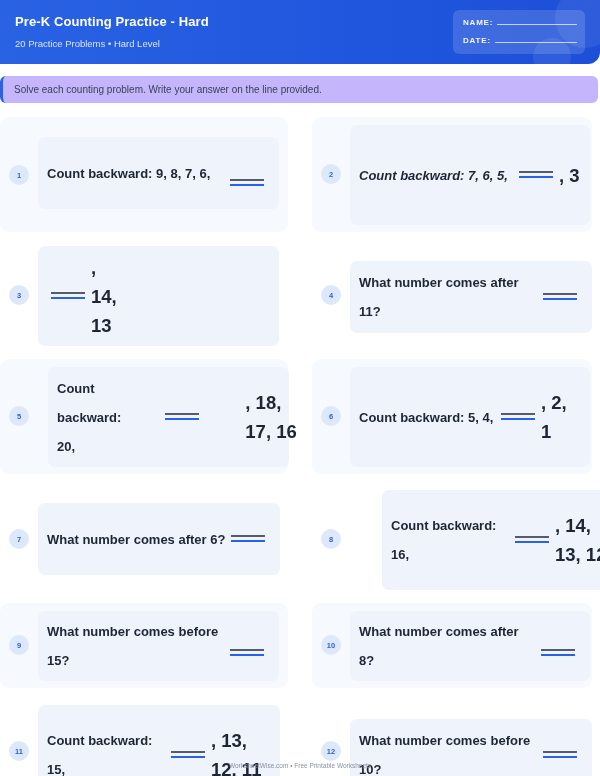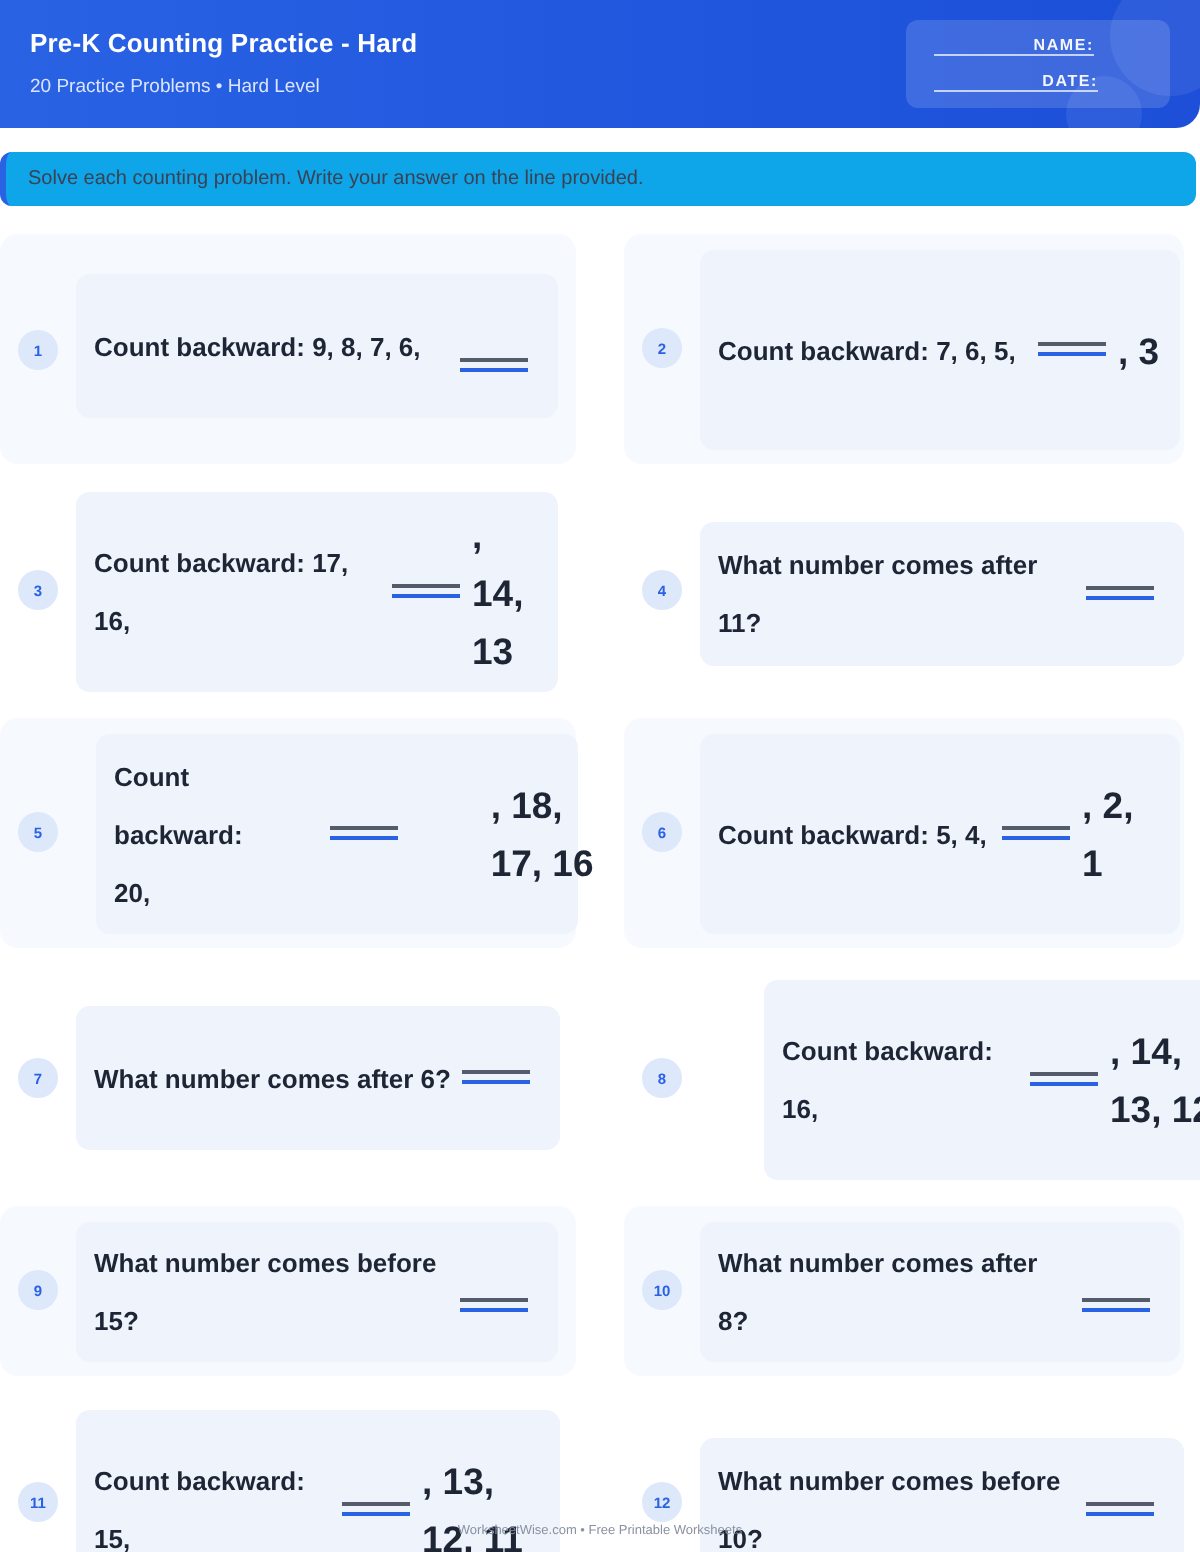--- a/index.html
+++ b/index.html
@@ -31,31 +31,31 @@
       position: absolute; left: 15px; top: 38px;
       font-size: 9.5px; color: #dbe5ff;
     }
     .name-box {
       position: absolute; left: 453px; top: 10px; width: 132px; height: 44px;
       background: rgba(255,255,255,0.15);
       border-radius: 6px;
     }
     .name-row {
       position: absolute; left: 10px; display: flex; align-items: flex-end;
-      font-size: 8px; font-weight: bold; letter-spacing: 0.8px; color: #f3f6ff; flex-direction: column;
+      font-size: 8px; font-weight: bold; letter-spacing: 0.8px; color: #f3f6ff;
     }
     .name-row .line {
       display: inline-block; height: 1px; background: rgba(255,255,255,0.7);
       margin-left: 4px; margin-bottom: 2px;
     }
 
     
     .instructions {
       position: absolute; left: 0; top: 76px; width: 598px; height: 27px;
-      background: #0ea5e9;
+      background: #c4b5fd;
       border-left: 3px solid #2a62e4;
       border-radius: 6px;
       font-size: 10px; color: #3a4254;
       padding: 8px 0 0 11px;
     }
 
     
     .card {
       position: absolute;
       border-radius: 9px;
@@ -125,33 +125,32 @@
           <div class="l1"></div>
           <div class="l2"></div>
         </div>
       <div class="tail"></div>
     </div>
   </div>
 
   <div class="card boxed" style="left:312px; top:117px; width:280px; height:115px;">
     <div class="badge" style="left:9px; top:47px;">2</div>
     <div class="inner" style="left:38px; top:8px; width:240px; height:100px;">
-      <div class="q" style="width:150px;">Count backward: 7, 6, 5,</div>
+      <div class="q" style="width:150px;font-style:italic;">Count backward: 7, 6, 5,</div>
       <div class="blank">
           <div class="l1"></div>
           <div class="l2"></div>
         </div>
       <div class="tail" style="width:22px;">, 3</div>
     </div>
   </div>
 
   <div class="card" style="left:0; top:240px; width:288px; height:110px;">
     <div class="badge" style="left:9px; top:45px;">3</div>
     <div class="inner" style="left:38px; top:6px; width:241px; height:100px;">
-      <div class="q" style="width:135px;">Count backward: 17, 16,</div>
       <div class="blank">
           <div class="l1"></div>
           <div class="l2"></div>
         </div>
       <div class="tail" style="width:34px;">, 14, 13</div>
     </div>
   </div>
 
   <div class="card" style="left:312px; top:240px; width:288px; height:110px;">
     <div class="badge" style="left:9px; top:45px;">4</div>

